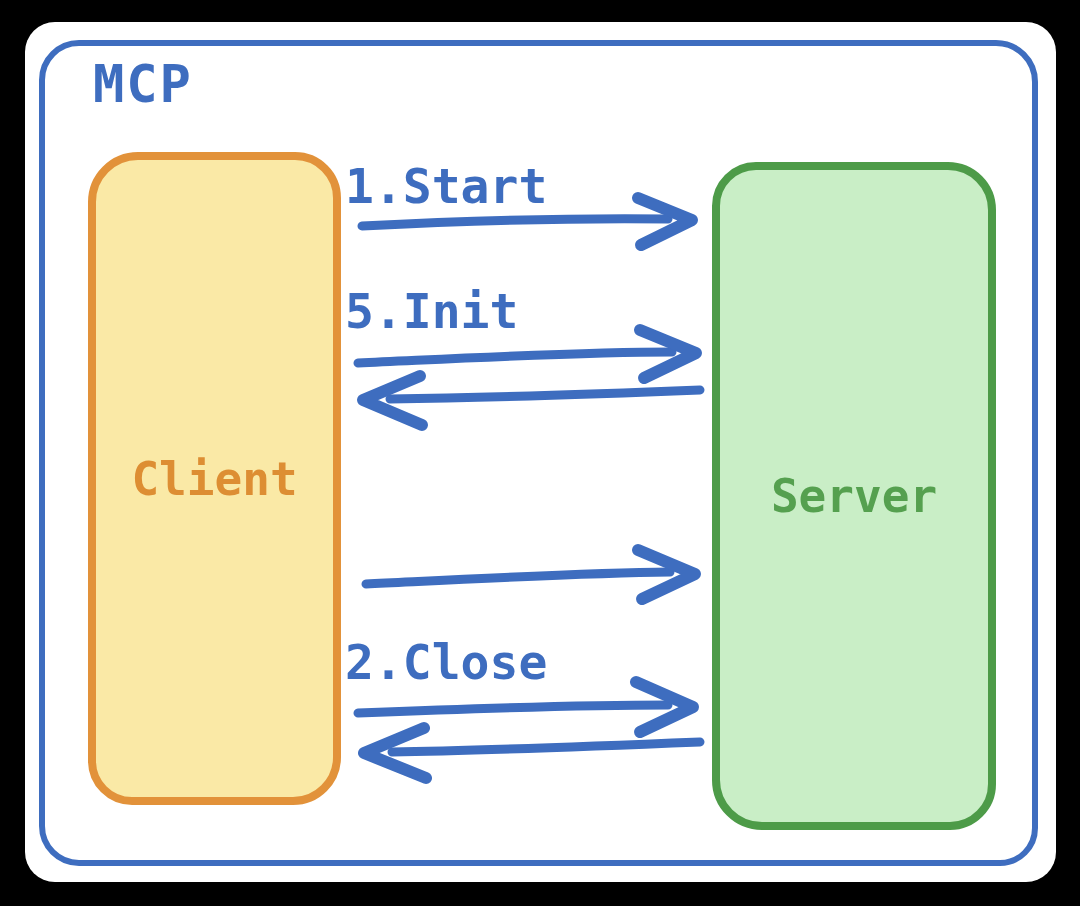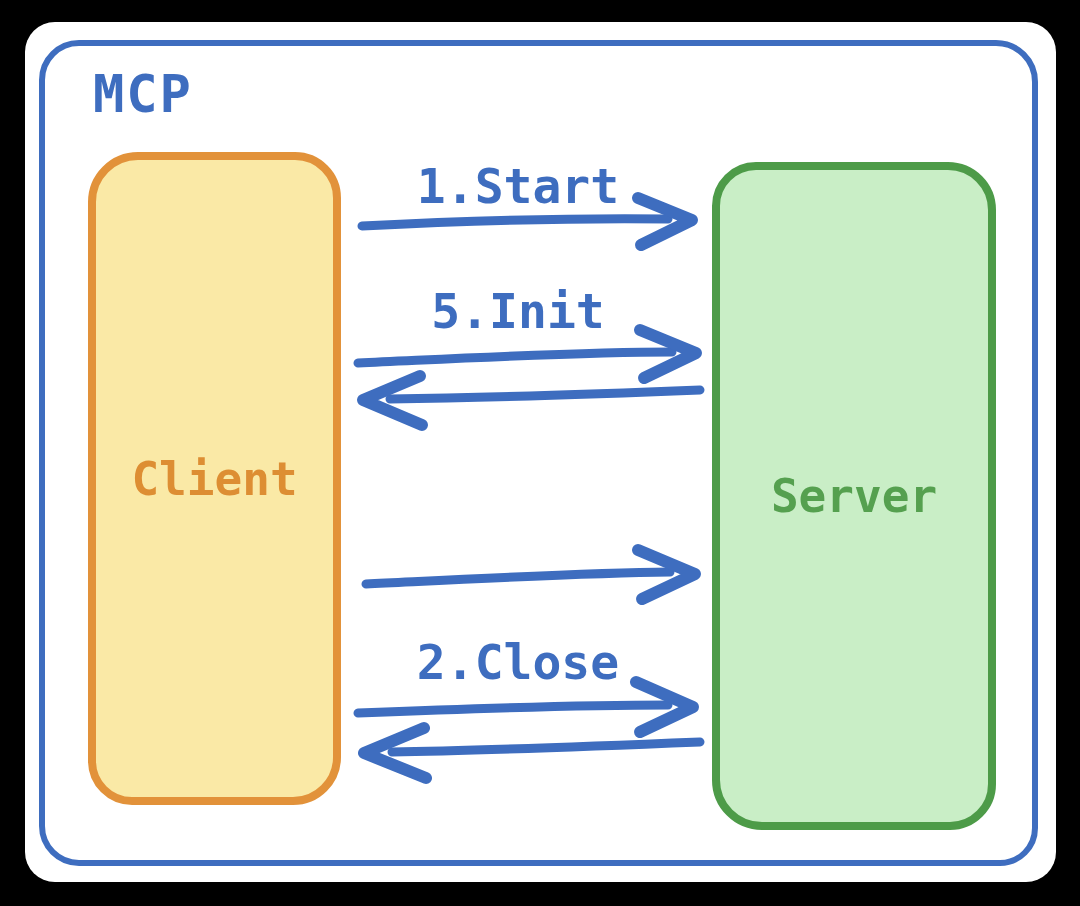--- a/index.html
+++ b/index.html
@@ -25,21 +25,21 @@
     position:absolute;left:25px;top:22px;width:1031px;height:860px;
     background:var(--card-bg);border-radius:30px;
   }
   .frame{
     position:absolute;left:39px;top:40px;width:999px;height:826px;
     border:6px solid var(--line-blue);
     border-radius:40px 42px 38px 40px;
     box-sizing:border-box;
   }
   .title{
-    position:absolute;left:93px;top:66px;
+    position:absolute;left:93px;top:56px;
     font-size:52px;font-weight:bold;color:var(--line-blue);
     letter-spacing:2px;line-height:1.1;
   }
   .node{
     position:absolute;display:flex;align-items:center;justify-content:center;
     box-sizing:border-box;
     font-size:46px;font-weight:bold;
   }
   .node-client{
     left:88px;top:152px;width:253px;height:653px;
@@ -50,21 +50,20 @@
   }
   .node-server{
     left:712px;top:162px;width:284px;height:668px;
     background:var(--server-fill);
     border:8px solid var(--server-border);
     border-radius:44px 48px 46px 50px;
     color:var(--server-text);
   }
   .msg-label{
     position:absolute;left:345px;width:346px;
-    text-align:center;
     font-size:48px;font-weight:bold;color:var(--line-blue);
     line-height:1.0;white-space:nowrap;
   }
   .label-1{top:162px;}
   .label-2{top:287px;}
   .label-3{top:490px;}
   .label-4{top:638px;}
   svg.arrows{position:absolute;left:0;top:0;width:1080px;height:906px;}
   .arrow-line{
     stroke:var(--line-blue);stroke-width:9;fill:none;stroke-linecap:round;

